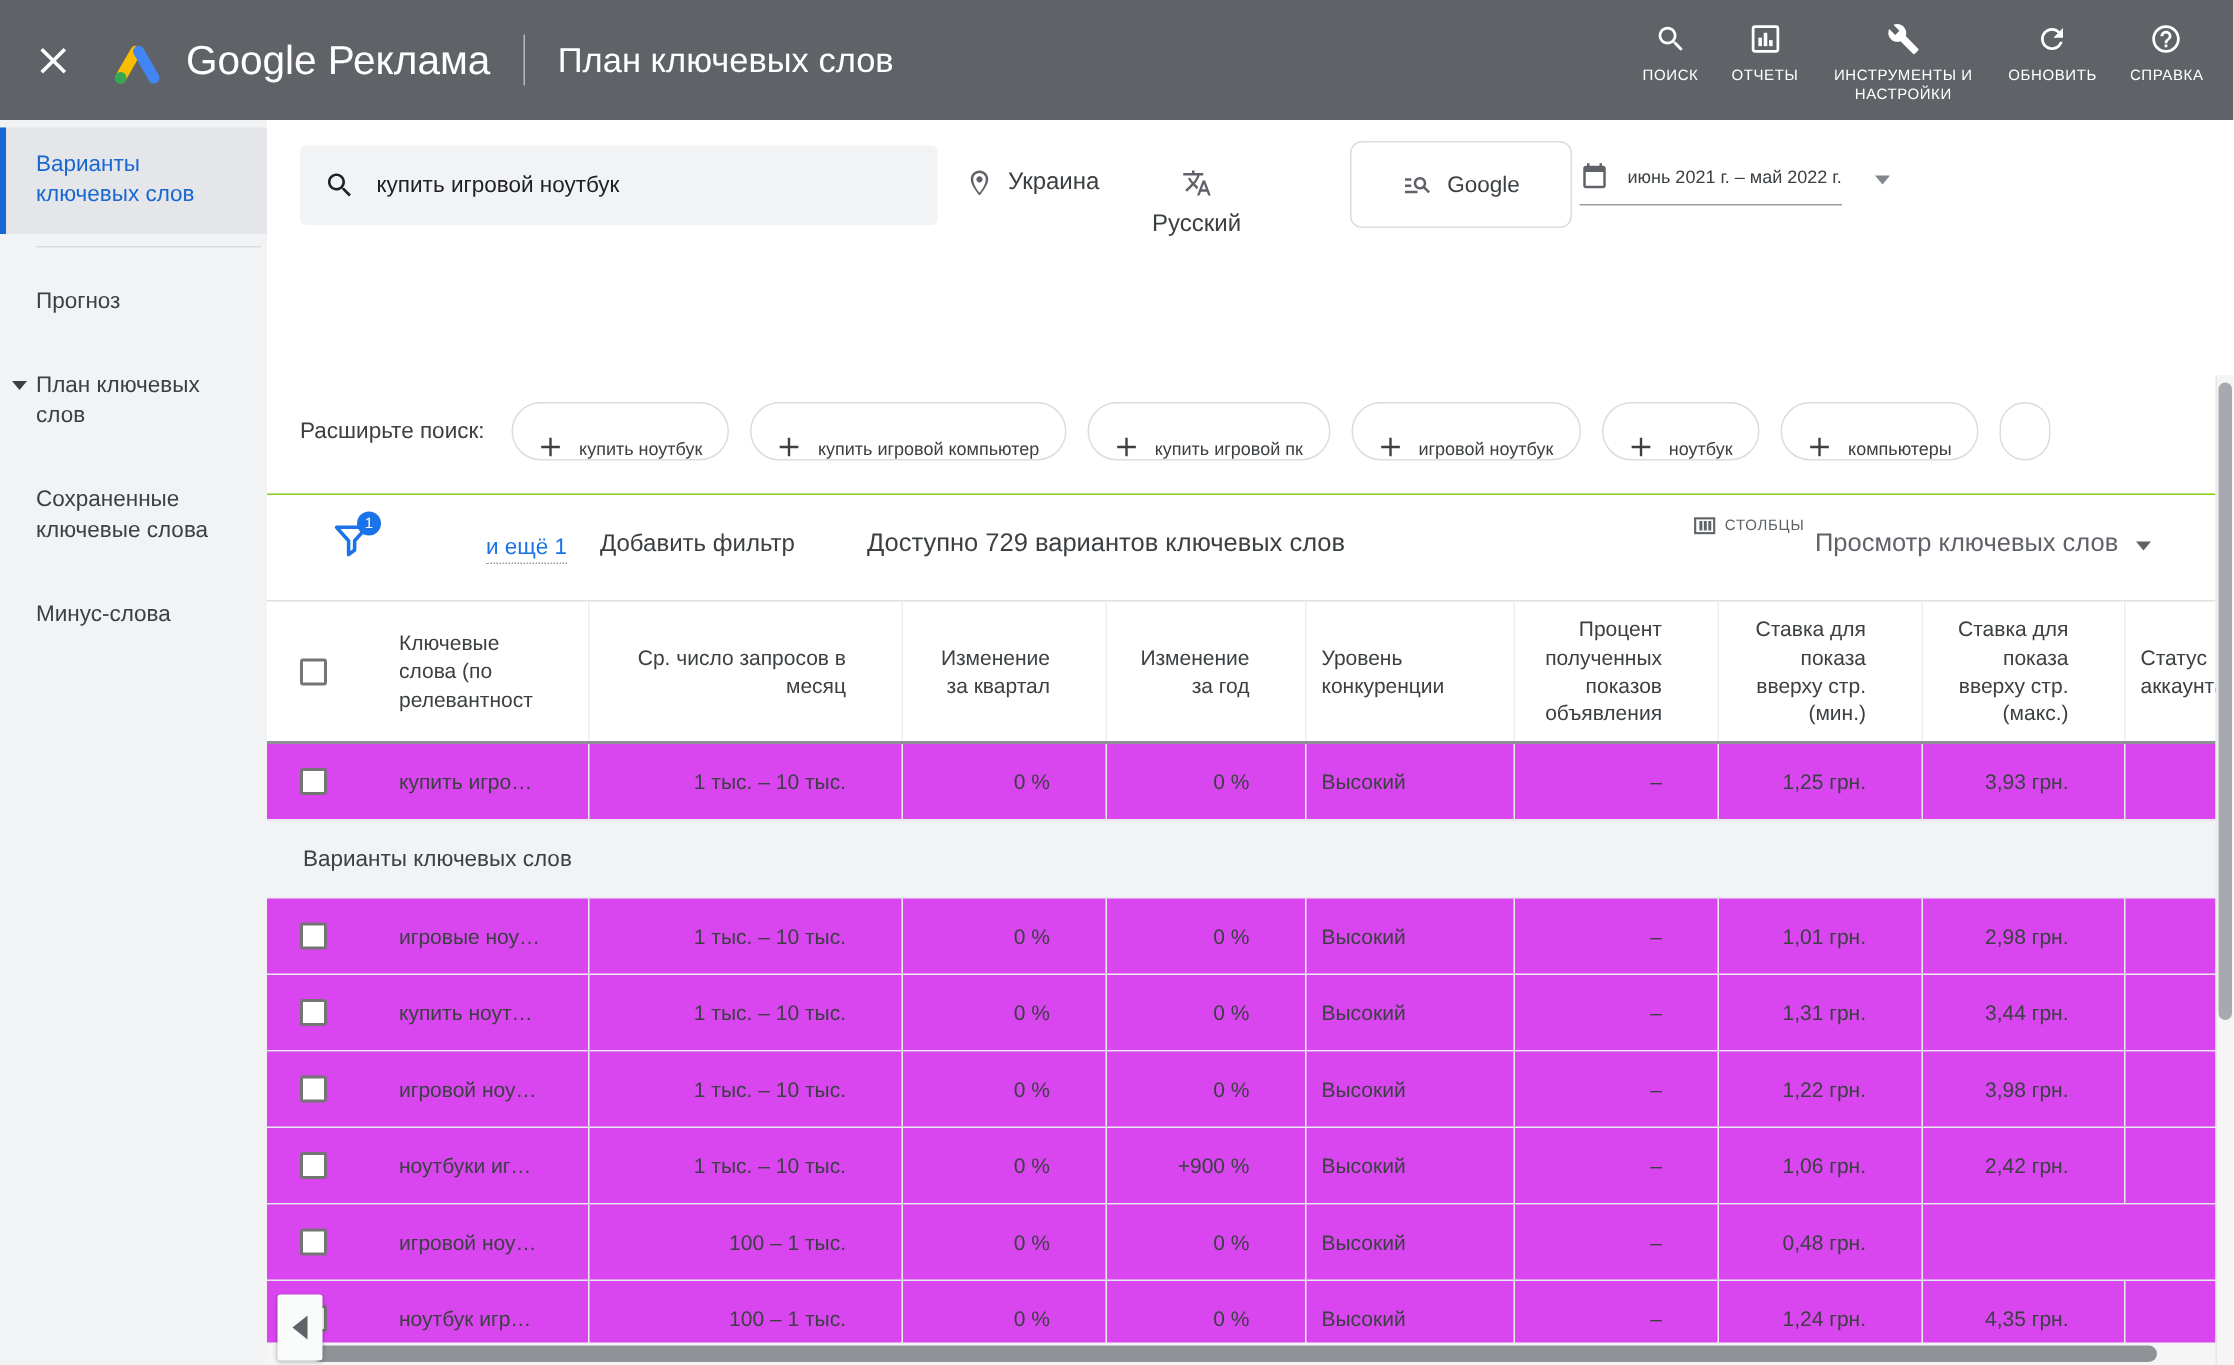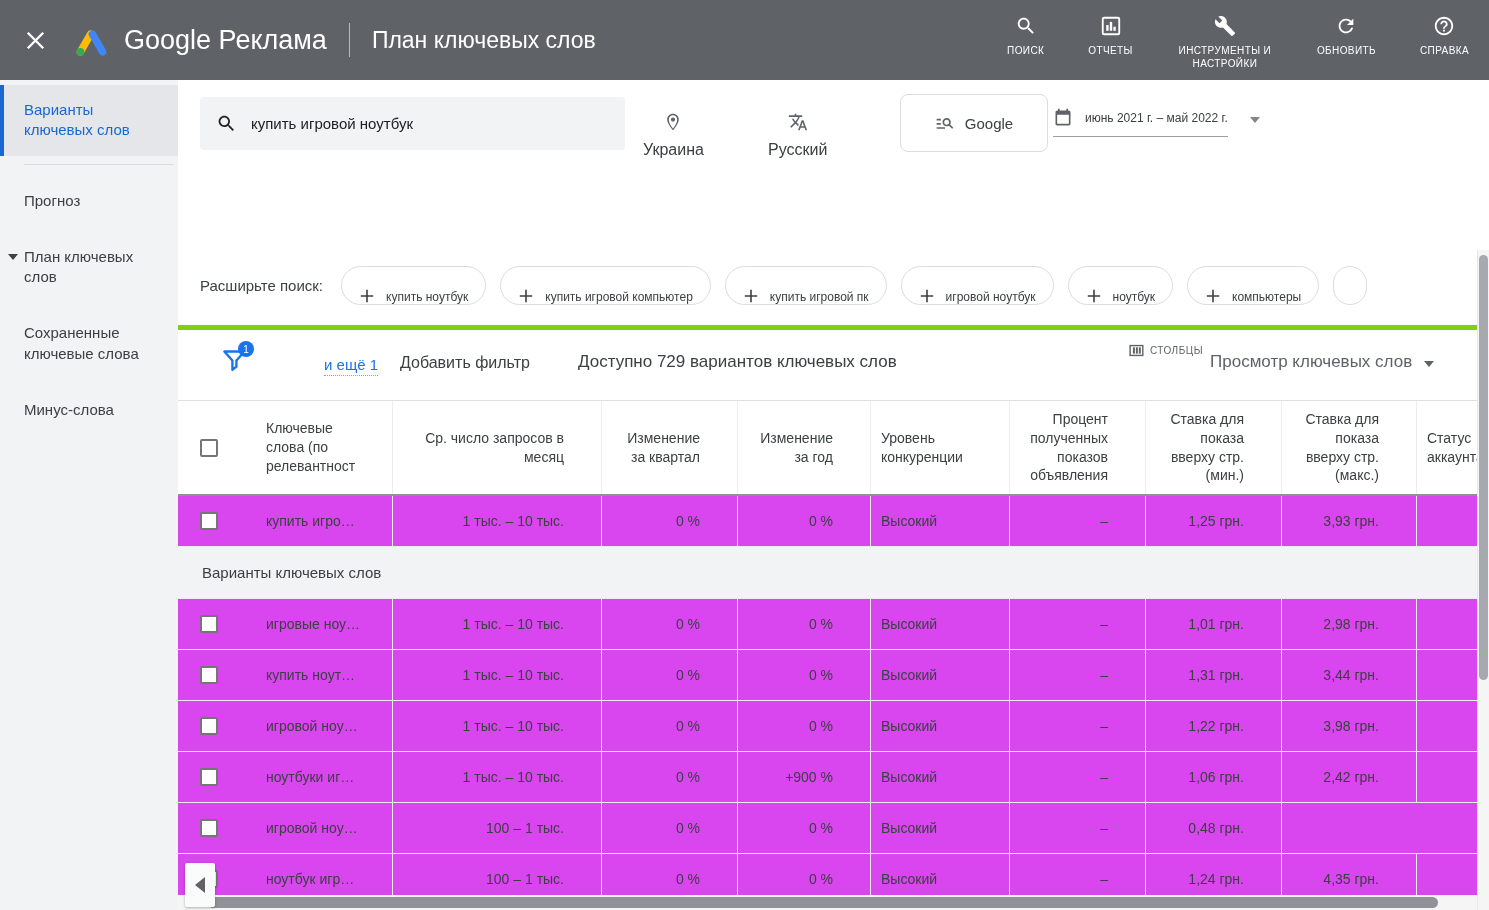--- a/index.html
+++ b/index.html
@@ -8,49 +8,49 @@
   .app { position:relative; width:1489px; height:910px; overflow:hidden; }
 
   
   .topbar { display:flex; align-items:center; height:80px; background:#5f6368; padding:0 20px 0 26px; }
   .close-btn { background:none; border:none; cursor:pointer; display:flex; align-items:center; margin-right:28px; }
   .ads-logo { margin-right:14px; display:flex; }
   .brand { color:#fff; font-size:27px; font-weight:400; white-space:nowrap; }
   .tb-divider { width:1px; height:34px; background:rgba(255,255,255,.55); margin:0 22px; }
   .page-title { color:#fff; font-size:23px; font-weight:400; white-space:nowrap; }
   .tb-spacer { flex:1; }
-  .tb-actions { display:flex; align-items:flex-start; gap:44px; padding-top:4px; }
+  .tb-actions { display:flex; align-items:flex-start; gap:22px; padding-top:4px; }
   .tb-action { background:none; border:none; cursor:pointer; display:flex; flex-direction:column; align-items:center; gap:7px; color:#fff; }
   .tb-action .lbl { font-size:10px; letter-spacing:.4px; line-height:1.3; text-align:center; max-width:96px; color:#fff; }
 
   
   .body { display:flex; height:830px; }
   .sidebar { width:178px; background:#f2f3f4; flex-shrink:0; padding-top:5px; }
   .side-item { position:relative; padding:18px 16px 18px 24px; font-size:15px; line-height:1.35; color:#3c4043; cursor:pointer; }
   .side-item.active { background:#e4e6e9; color:#1967d2; font-weight:400; padding-top:15px; padding-bottom:15px; }
   .side-item.active::before { content:""; position:absolute; left:0; top:0; bottom:0; width:4px; background:#1967d2; }
   .side-divider { height:1px; background:#dadce0; margin:8px 4px 8px 24px; }
   .caret-down { position:absolute; left:8px; top:25px; width:0; height:0; border-left:5px solid transparent; border-right:5px solid transparent; border-top:6px solid #3c4043; }
 
   .content { position:relative; flex:1; background:#fff; }
 
   
   .toolbar-row { position:relative; height:165px; }
   .search-box { position:absolute; left:22px; top:17px; width:425px; height:53px; background:#f1f3f4; border-radius:4px; display:flex; align-items:center; padding:0 16px; gap:14px; }
   .search-box input { flex:1; background:transparent; border:none; outline:none; font-size:15px; color:#202124; font-family:"Liberation Sans",sans-serif; }
   .tool-chip { position:absolute; display:flex; align-items:center; gap:9px; background:none; border:none; cursor:pointer; font-size:16px; color:#3c4043; }
-  .loc-chip { left:465px; top:32px;flex-direction:column; }
+  .loc-chip { left:465px; top:32px; }
   .lang-chip { left:590px; top:32px;flex-direction:column; }
   .network-btn { position:absolute; left:722px; top:14px; width:148px; height:58px; border:1px solid #dadce0; border-radius:8px; background:#fff; display:flex; align-items:center; justify-content:center; gap:10px; font-size:15px; color:#3c4043; cursor:pointer; }
   .date-picker { position:absolute; left:875px; top:28px; display:flex; align-items:center; background:none; border:none; cursor:pointer; }
   .date-inner { display:flex; align-items:center; gap:12px; padding-bottom:8px; border-bottom:1px solid #9aa0a6; font-size:12px; color:#3c4043; }
   .dd-arrow { width:0; height:0; border-left:5px solid transparent; border-right:5px solid transparent; border-top:6px solid #80868b; margin-left:22px; margin-bottom:6px; }
 
   
-  .chips-row { position:relative; height:85px; display:flex; align-items:center; padding-left:22px; border-bottom:5px solid #84cc16; overflow:hidden; }
+  .chips-row { position:relative; height:85px; display:flex; align-items:center; padding-left:22px; border-bottom:1px solid #84cc16; overflow:hidden; }
   .chips-label { font-size:15px; color:#3c4043; margin-right:18px; white-space:nowrap; }
   .chip { display:flex; align-items:flex-end; gap:11px; height:39px; padding:0 17px; border:1px solid #dadce0; border-radius:20px; background:#fff; font-size:12px; font-weight:500; color:#3c4043; white-space:nowrap; cursor:pointer; margin-right:14px; }
   .chip.partial { width:34px; margin-right:-20px; padding:0; flex-shrink:0; }
 
   
   .filter-row { position:relative; height:70px; }
   .funnel-wrap { position:absolute; left:40px; top:15px; width:34px; height:34px; background:none; border:none; cursor:pointer; }
   .funnel-badge { position:absolute; right:-2px; top:-4px; width:16px; height:16px; border-radius:50%; background:#1a73e8; color:#fff; font-size:10px; font-weight:500; display:flex; align-items:center; justify-content:center; }
   .more-filters { position:absolute; left:146px; top:26px; background:none; border:none; cursor:pointer; font-size:15px; color:#1a73e8; border-bottom:1px dotted #9aa0a6; padding-bottom:2px; }
   .add-filter { position:absolute; left:222px; top:24px; background:none; border:none; cursor:pointer; font-size:16px; font-weight:500; color:#3c4043; }

